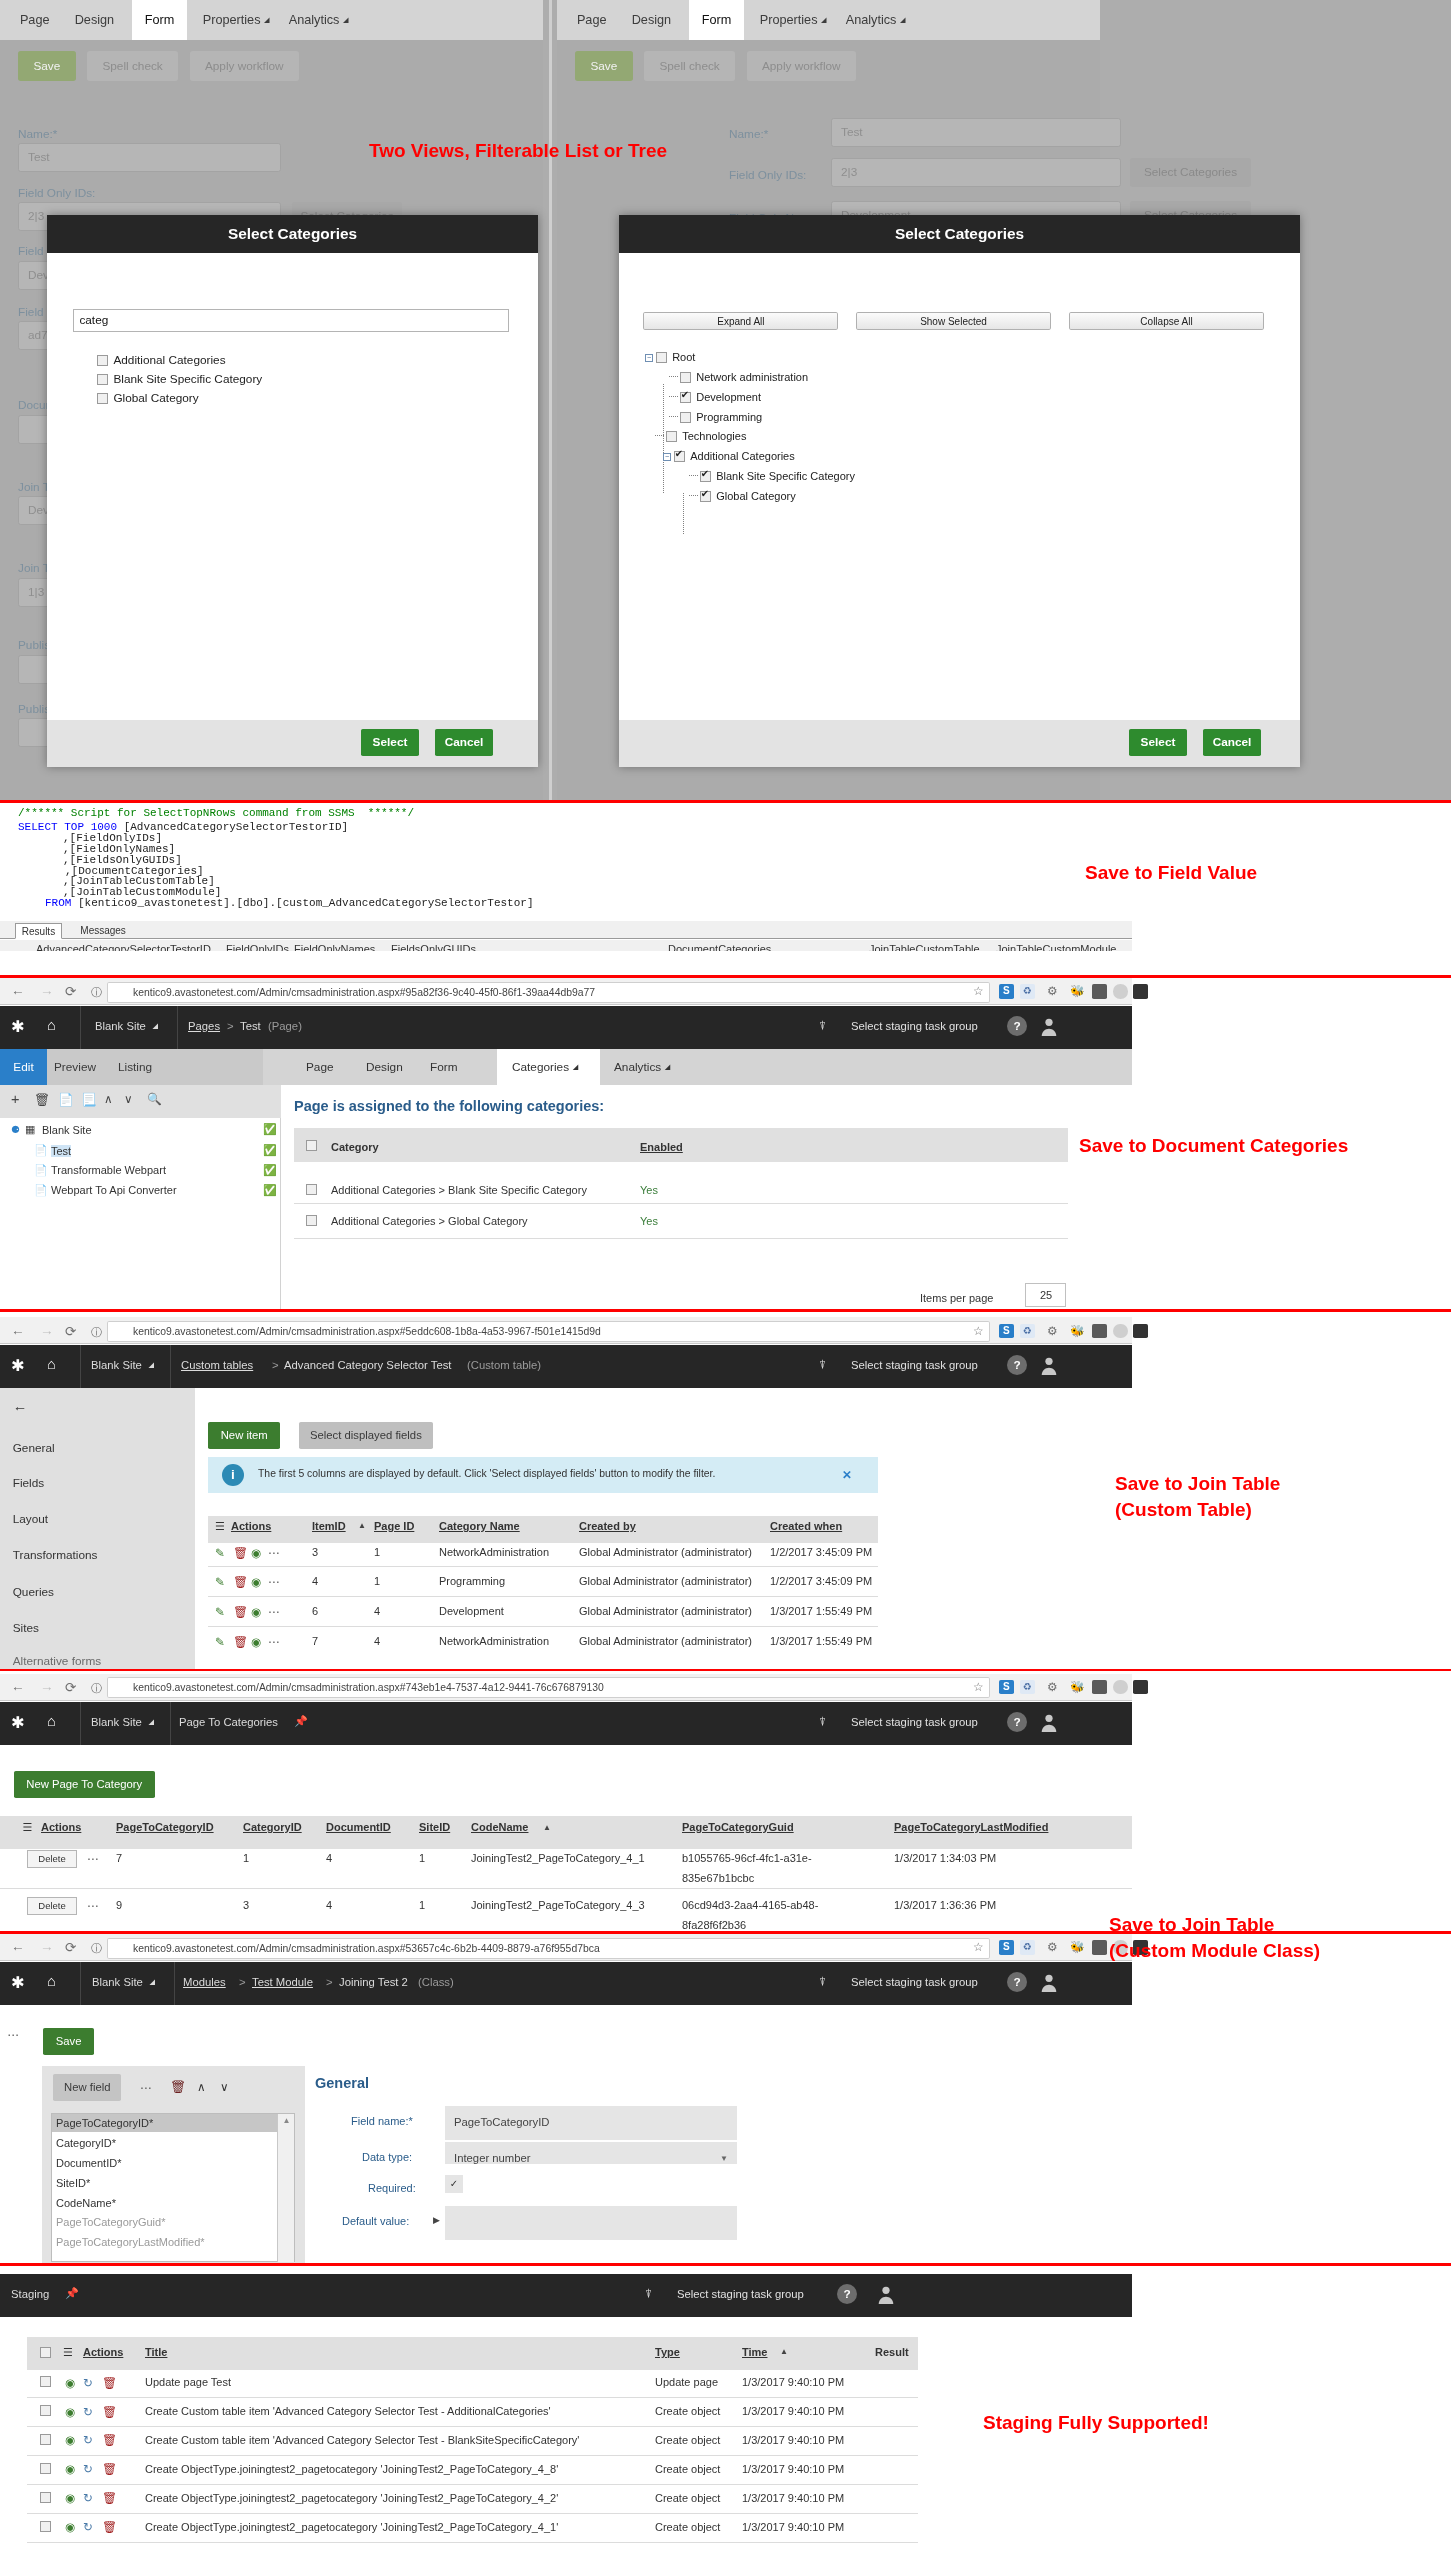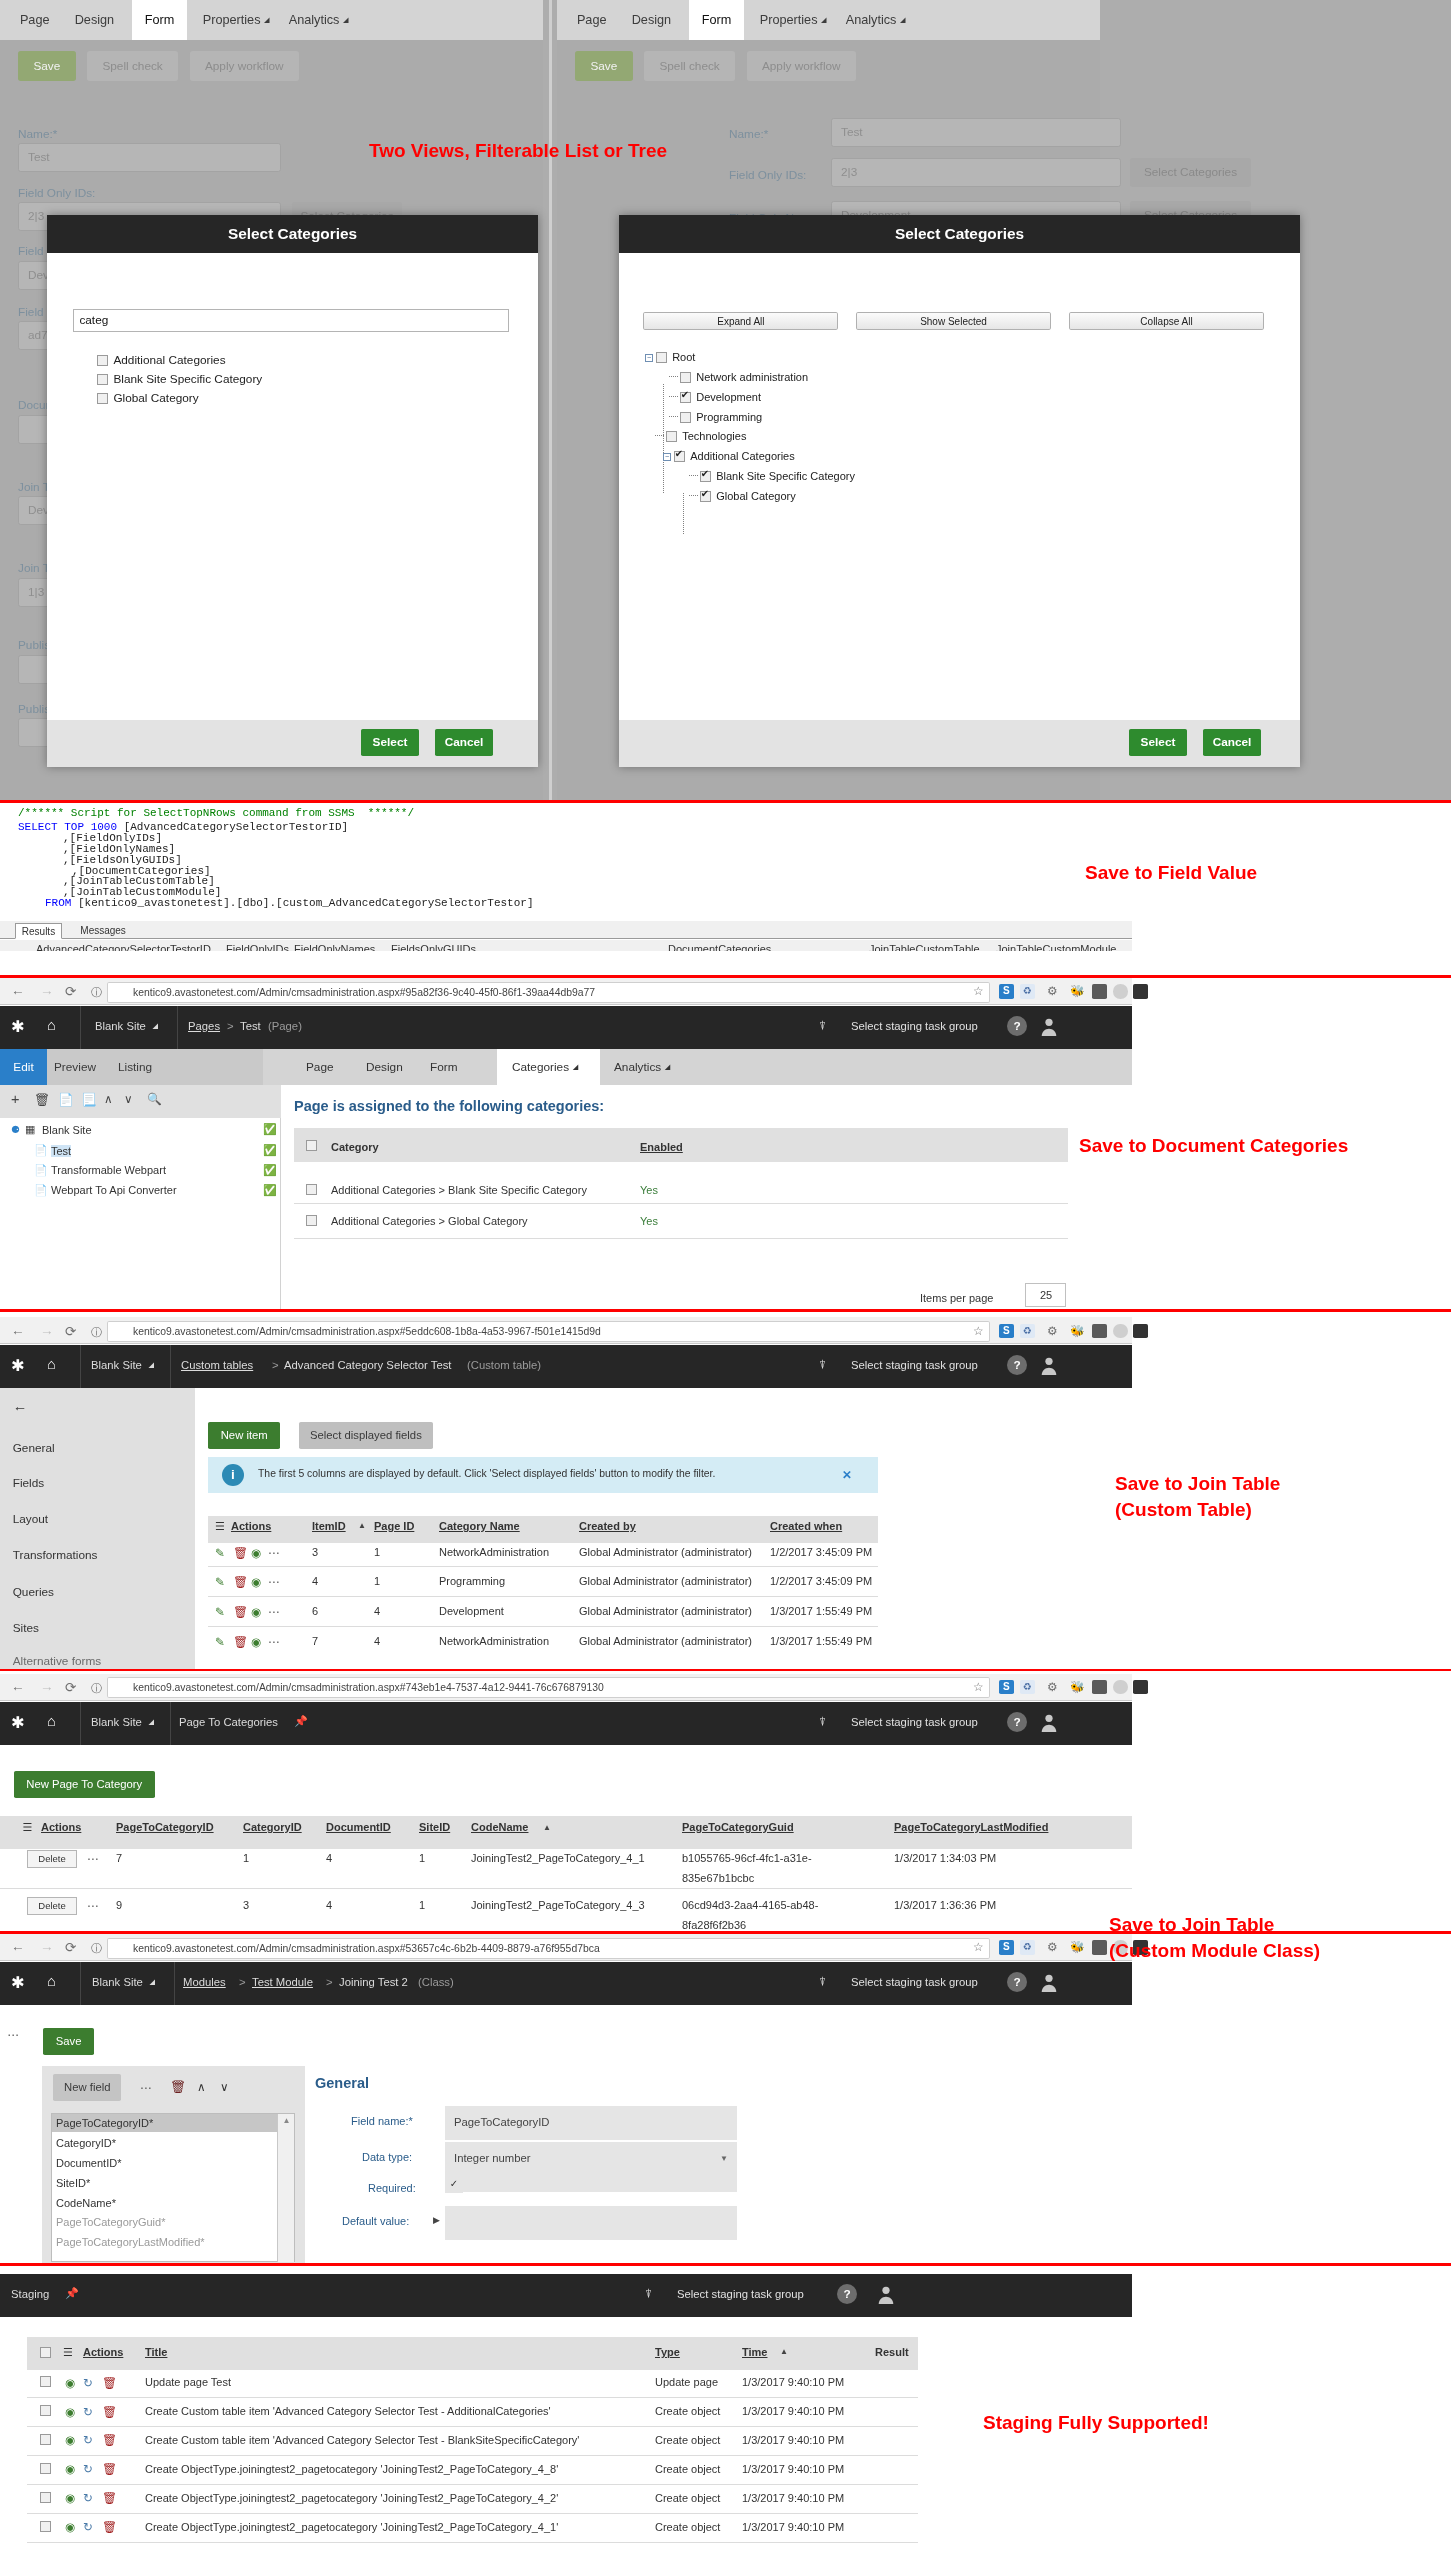--- a/index.html
+++ b/index.html
@@ -299,21 +299,21 @@
   </div>
 </div>
 <div class="red-rule" style="top:800px"></div>
 
 <div class="band" id="sec2">
   <div class="sql sql-cmt" style="left:18px; top:3.6px;">/****** Script for SelectTopNRows command from SSMS  ******/</div>
   <div class="sql" style="left:18px; top:18px;"><span class="sql-kw">SELECT TOP</span> <span class="sql-kw">1000</span> <span class="sql-id">[AdvancedCategorySelectorTestorID]</span></div>
   <div class="sql sql-id" style="left:63px; top:29px;">,[FieldOnlyIDs]</div>
   <div class="sql sql-id" style="left:63px; top:40px;">,[FieldOnlyNames]</div>
   <div class="sql sql-id" style="left:63px; top:51px;">,[FieldsOnlyGUIDs]</div>
-  <div class="sql sql-id" style="left:72px; top:62px;">,[DocumentCategories]</div>
+  <div class="sql sql-id" style="left:65px; top:62px;">,[DocumentCategories]</div>
   <div class="sql sql-id" style="left:63px; top:72px;">,[JoinTableCustomTable]</div>
   <div class="sql sql-id" style="left:63px; top:83px;">,[JoinTableCustomModule]</div>
   <div class="sql" style="left:45px; top:94px;"><span class="sql-kw">FROM</span> <span class="sql-id">[kentico9_avastonetest].[dbo].[custom_AdvancedCategorySelectorTestor]</span></div>
 
   <div class="res-tabs" style="top:118px;">
     <div class="res-tab active" style="left:14.5px;">Results</div>
     <div class="res-tab" style="left:74px;">Messages</div>
   </div>
 
   <div class="gridhdr" style="left:0; top:137px; width:1132px;"></div>
@@ -675,21 +675,21 @@
   <span class="td" style="left:56px; top:302px; color:#9a9a9a;">PageToCategoryLastModified*</span>
   <div style="position:absolute; left:277px; top:180px; width:17px; height:148px; background:#f0f0f0; border-left:0.9px solid #c8c8c8;">
     <span style="position:absolute; left:4.5px; top:1.8px; font-size:8.1px; color:#888;">▲</span>
   </div>
 
   <div style="position:absolute; left:315px; top:141px; font-size:14.5px; font-weight:bold; color:#2a5c8a;">General</div>
   <span class="td" style="left:351px; top:181px; color:#2a5c8a;">Field name:*</span>
   <div style="position:absolute; left:445px; top:172px; width:292px; height:34px; background:#e5e5e5; font-size:11.3px; line-height:33px; padding-left:9px; color:#444;">PageToCategoryID</div>
 
   <span class="td" style="left:362px; top:217px; color:#2a5c8a;">Data type:</span>
-  <div style="position:absolute; left:445px; top:208px; width:292px; height:50px; background:#e5e5e5; font-size:11.3px; line-height:33px; padding-left:9px; color:#444;"><span>Integer number</span><span style="position:absolute; right:9px; font-size:8.1px; color:#666;">▼</span></div>
+  <div style="position:absolute; left:445px; top:208px; width:292px; height:22px; background:#e5e5e5; font-size:11.3px; line-height:33px; padding-left:9px; color:#444;"><span>Integer number</span><span style="position:absolute; right:9px; font-size:8.1px; color:#666;">▼</span></div>
 
   <span class="td" style="left:368px; top:248px; color:#2a5c8a;">Required:</span>
   <div style="position:absolute; left:445px; top:241px; width:18px; height:18px; background:#e5e5e5; text-align:center; line-height:18px; font-size:10px; color:#333;">✓</div>
 
   <span class="td" style="left:342px; top:281px; color:#2a5c8a;">Default value:</span>
   <span style="position:absolute; left:433px; top:281px; font-size:9px; color:#444;">▶</span>
   <div style="position:absolute; left:445px; top:272px; width:292px; height:34px; background:#e5e5e5;"></div>
 </div>
 <div class="red-rule" style="top:2263px"></div>
 

